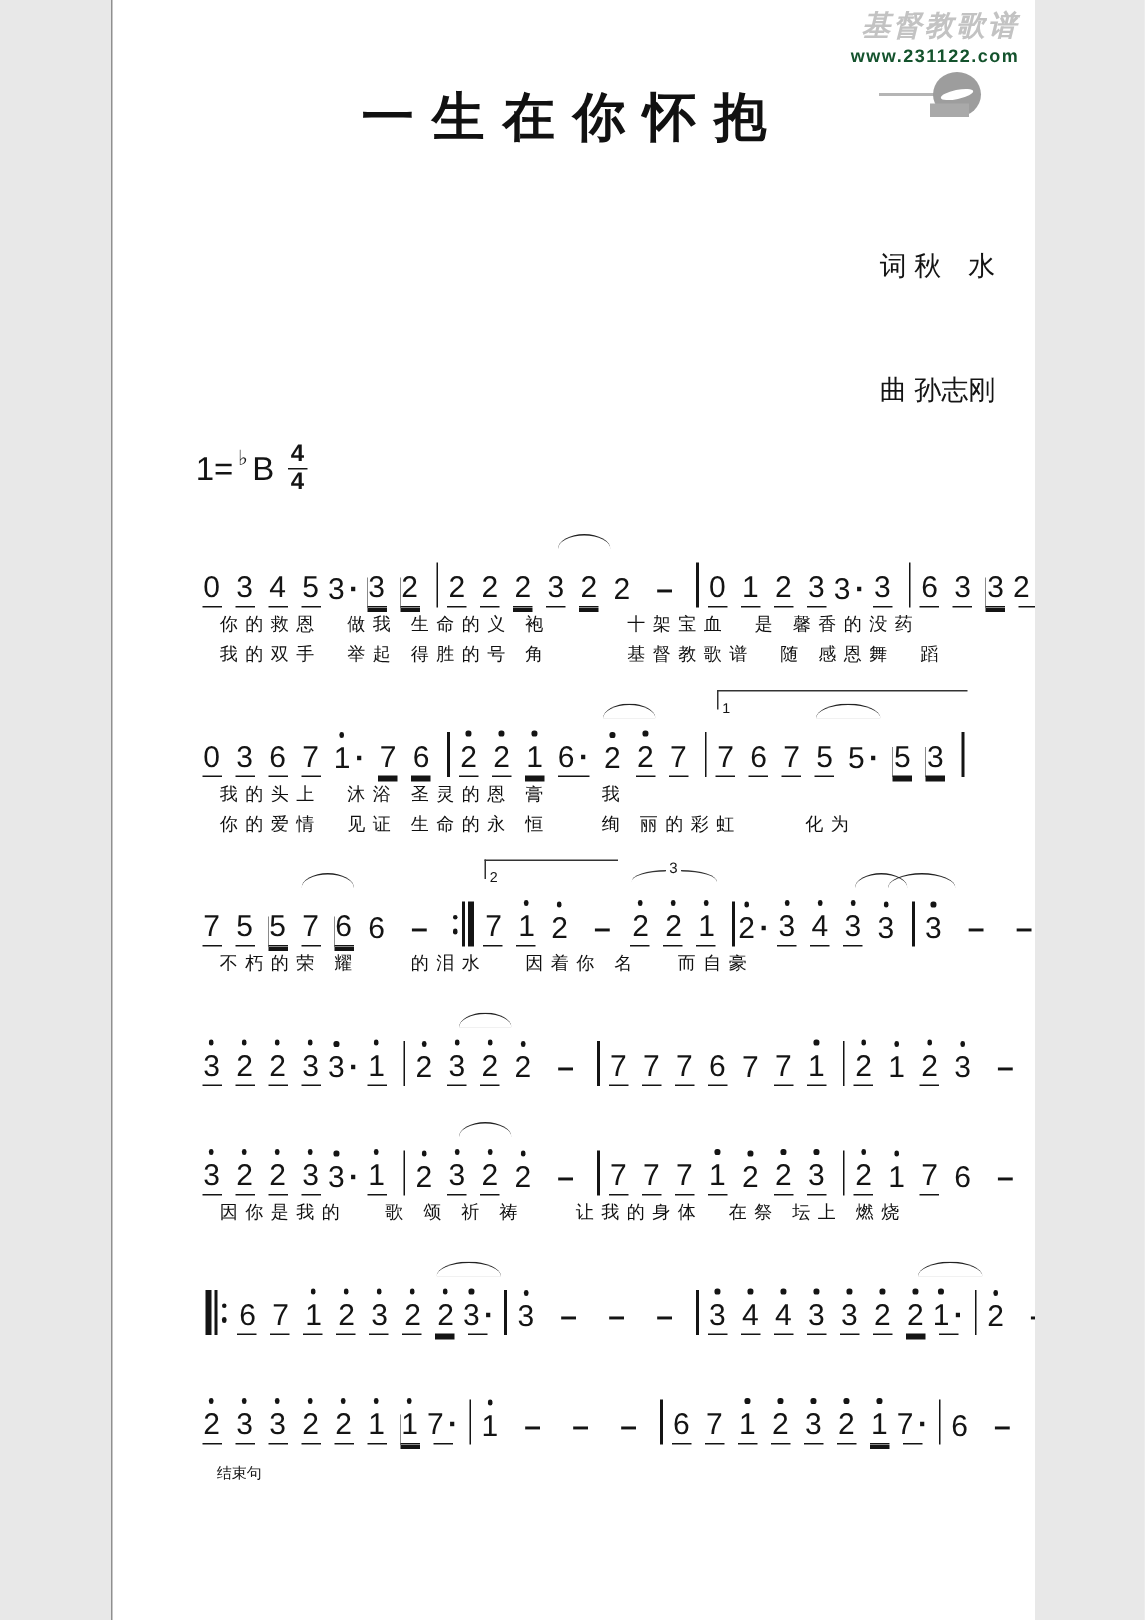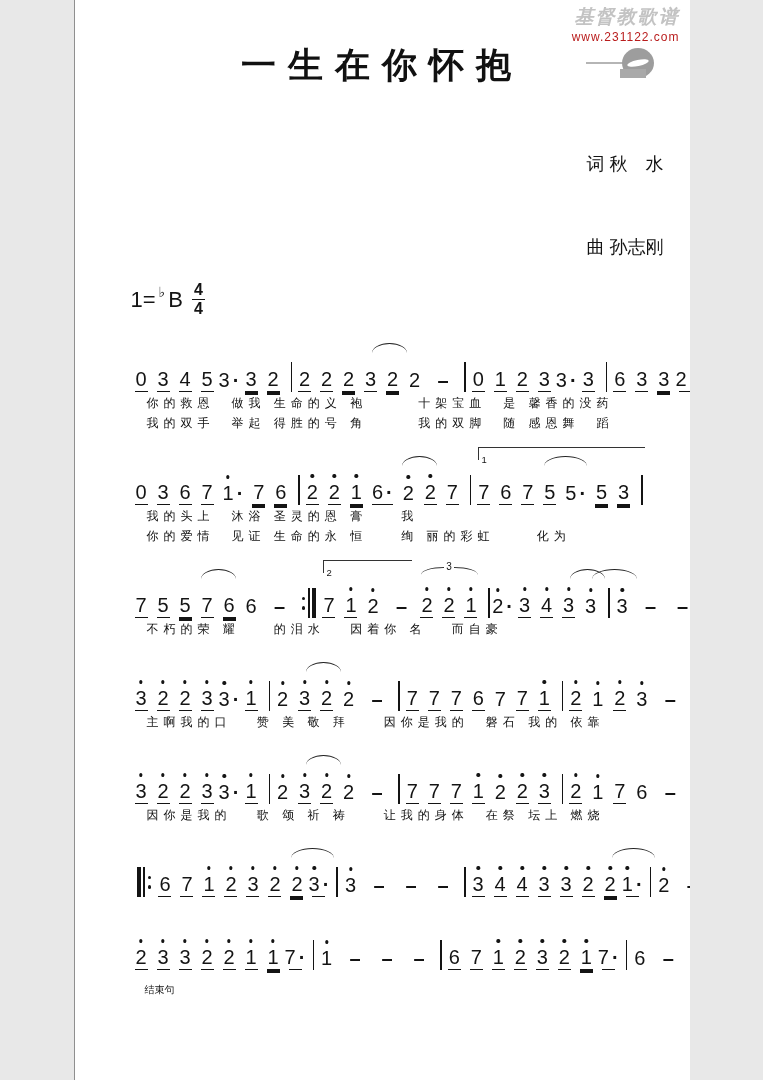--- a/index.html
+++ b/index.html
@@ -1,34 +1,34 @@
 <!DOCTYPE html>
 <html><head>
 <meta charset="utf-8">
 <style>
   html,body{margin:0;padding:0;background:#e8e8e8;}
   .page{width:616px;height:1080px;position:relative;background:#fff;margin:0 auto;
         border-left:1px solid #8f8f8f;box-sizing:border-box;overflow:hidden;
         font-family:"Liberation Sans",sans-serif;color:#141414;}
   
-  .header{position:relative;padding-top:42px;}
+  .header{position:relative;padding-top:55px;}
   .title{text-align:center;font-size:35px;font-weight:600;letter-spacing:12px;color:#111;}
   .keyrow{display:flex;justify-content:space-between;align-items:flex-end;
           padding:6px 26px 0 56px;}
   .keysig{font-size:22px;display:flex;align-items:center;gap:3px;}
   .keysig .flat{font-size:14px;position:relative;top:-8px;}
   .meter{display:inline-flex;flex-direction:column;align-items:center;line-height:1.05;
          font-size:16px;font-weight:bold;margin-left:6px;}
   .meter .mt{border-bottom:1.5px solid #141414;padding:0 2px 1px;}
   .meter .mb{padding-top:1px;}
   .credits{text-align:left;font-size:18px;line-height:1.55;white-space:pre;}
   
   .wm{position:absolute;top:4px;right:10px;width:160px;text-align:right;pointer-events:none;}
   .wm-brand{font-size:19px;font-weight:bold;font-style:italic;color:#c3c3c3;letter-spacing:2px;}
-  .wm-url{font-size:12px;font-weight:normal;color:#b91c1c;letter-spacing:1px;}
+  .wm-url{font-size:12px;font-weight:bold;color:#14532d;letter-spacing:1px;}
   .wm-logo{margin-top:4px;display:flex;justify-content:flex-end;align-items:center;gap:0;}
   .wm-line{width:54px;height:2px;background:#b5b5b5;margin-right:-18px;}
   .wm-circle{width:32px;height:30px;border-radius:50%;background:#9d9d9d;position:relative;}
   .wm-circle::after{content:"";position:absolute;left:5px;top:12px;width:22px;height:6px;
                     border-radius:50%;background:#fff;transform:rotate(-12deg);}
   .wm-tag{position:relative;right:34px;top:10px;width:26px;height:9px;background:#a9a9a9;}
   
   .score{padding:16px 18px 0 60px;}
   .mline{margin-bottom:15px;position:relative;}
   .phrase-label{font-size:10px;margin:0 0 0 10px;line-height:1;position:relative;top:0;width:fit-content;}
@@ -183,21 +183,21 @@
           </div>
           <div class="tk dash">
             <div class="num">–</div>
           </div>
           <div class="bar">
             <div class="bl-thin"></div>
           </div>
           <div class="arc" style="left: 237px; width: 35px;"></div>
         </div>
         <div class="lyr">你的救恩　做我 生命的义 袍　　　十架宝血　是 馨香的没药</div>
-        <div class="lyr">我的双手　举起 得胜的号 角　　　我的双脚　随 感恩舞　蹈</div>
+        <div class="lyr">我的双手　举起 得胜的号 角　　　基督教歌谱　随 感恩舞　蹈</div>
       </div>
       <div class="mline">
         <div class="notes">
           <div class="tk u1">
             <div class="num">0</div>
           </div>
           <div class="tk u1">
             <div class="num">3</div>
           </div>
           <div class="tk u1">
@@ -456,21 +456,20 @@
             <div class="num hd">3</div>
           </div>
           <div class="tk dash">
             <div class="num">–</div>
           </div>
           <div class="bar">
             <div class="bl-thin"></div>
           </div>
           <div class="arc" style="left: 171px; width: 35px;"></div>
         </div>
-        <div class="lyr">主啊我的口　 赞 美 敬 拜　　因你是我的　磐石 我的 依靠</div>
       </div>
       <div class="mline">
         <div class="notes">
           <div class="tk u1">
             <div class="num hd">3</div>
           </div>
           <div class="tk u1">
             <div class="num hd">2</div>
           </div>
           <div class="tk u1">

